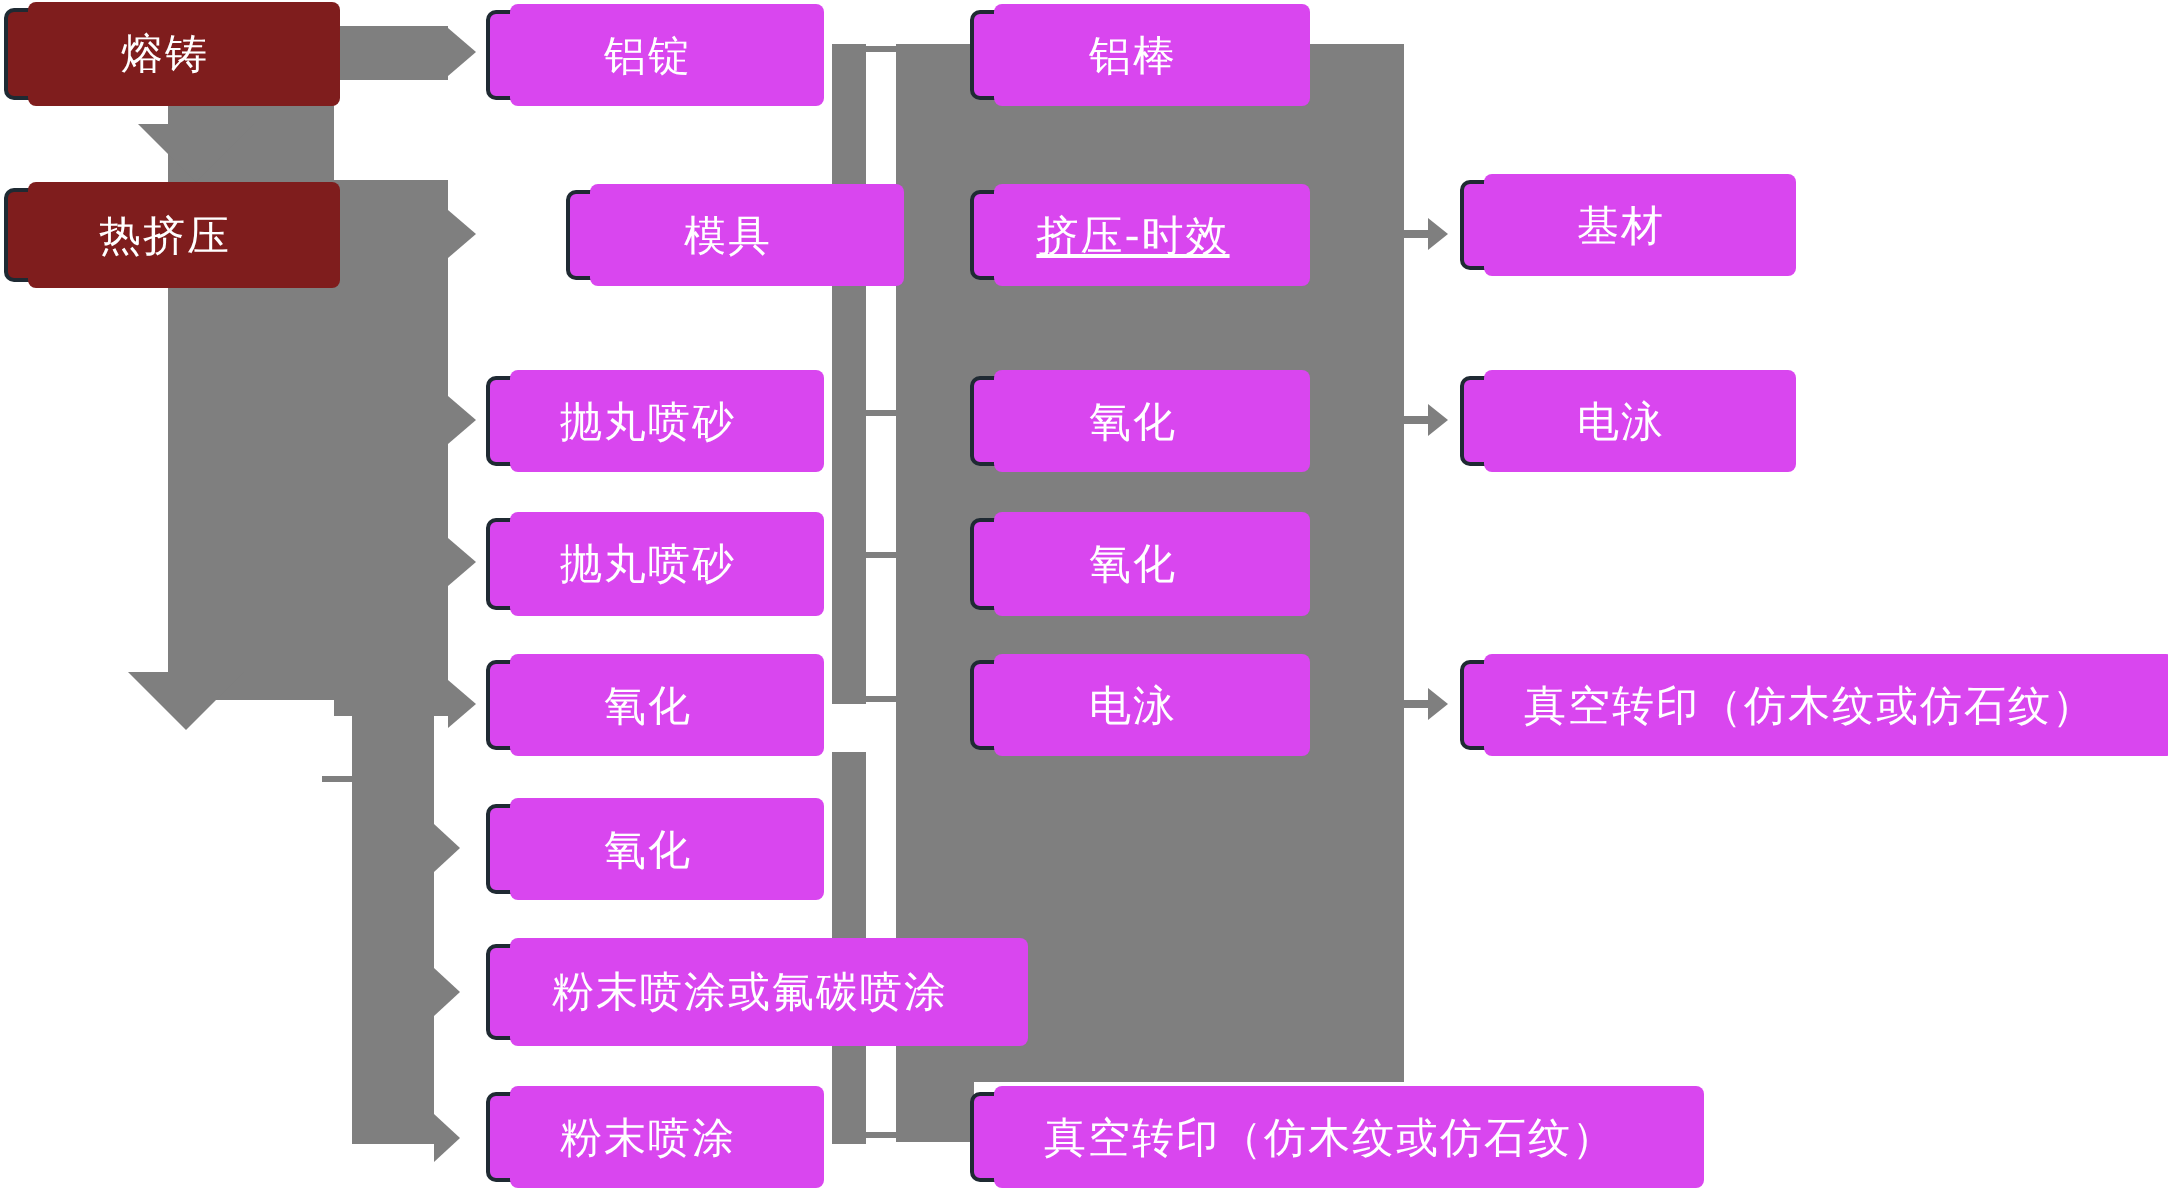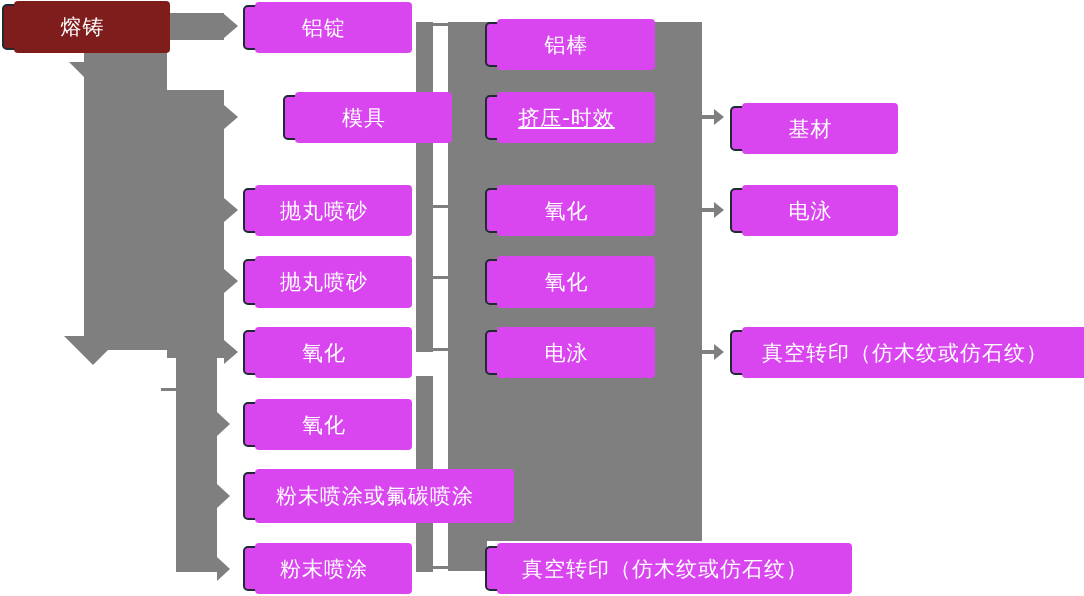--- a/index.html
+++ b/index.html
@@ -67,34 +67,35 @@
   <div class="tri down" style="left:64px; top:336px;"></div>
 
   <div class="c" style="left:702px; top:115px; width:13px; height:4px;"></div>
   <div class="tri right-sm" style="left:714px; top:109px;"></div>
   <div class="c" style="left:702px; top:208px; width:13px; height:4px;"></div>
   <div class="tri right-sm" style="left:714px; top:202px;"></div>
   <div class="c" style="left:702px; top:350px; width:13px; height:4px;"></div>
   <div class="tri right-sm" style="left:714px; top:344px;"></div>
 
   <div class="node dark" style="left:2px; top:4px;   width:161px; height:46px;">熔铸</div>
+  <div class="node dark" style="left:2px; top:94px;  width:161px; height:47px;">热挤压</div>
 
   <div class="node blue" style="left:243px; top:5px;   width:162px; height:45px;">铝锭</div>
   <div class="node blue" style="left:243px; top:95px;  width:162px; height:45px;margin-left:40px;">模具</div>
   <div class="node blue" style="left:243px; top:188px; width:162px; height:45px;">抛丸喷砂</div>
   <div class="node blue" style="left:243px; top:259px; width:162px; height:46px;">抛丸喷砂</div>
   <div class="node blue" style="left:243px; top:330px; width:162px; height:45px;">氧化</div>
   <div class="node blue" style="left:243px; top:402px; width:162px; height:45px;">氧化</div>
   <div class="node blue" style="left:243px; top:472px; width:264px; height:48px;">粉末喷涂或氟碳喷涂</div>
   <div class="node blue" style="left:243px; top:546px; width:162px; height:45px;">粉末喷涂</div>
 
-  <div class="node blue" style="left:485px; top:22px;   width:163px; height:45px;">铝棒</div>
+  <div class="node blue" style="left:485px; top:5px;   width:163px; height:45px;">铝棒</div>
   <div class="node blue" style="left:485px; top:95px;  width:163px; height:45px;text-decoration:underline;">挤压-时效</div>
   <div class="node blue" style="left:485px; top:188px; width:163px; height:45px;">氧化</div>
   <div class="node blue" style="left:485px; top:259px; width:163px; height:46px;">氧化</div>
   <div class="node blue" style="left:485px; top:330px; width:163px; height:45px;">电泳</div>
   <div class="node blue" style="left:485px; top:546px; width:360px; height:45px;">真空转印（仿木纹或仿石纹）</div>
 
-  <div class="node blue" style="left:730px; top:106px;  width:161px; height:45px;text-align:right;">基材</div>
+  <div class="node blue" style="left:730px; top:90px;  width:161px; height:45px;text-align:right;">基材</div>
   <div class="node blue" style="left:730px; top:188px; width:161px; height:45px;">电泳</div>
   <div class="node blue" style="left:730px; top:330px; width:350px; height:45px;">真空转印（仿木纹或仿石纹）</div>
 
 </div>
 
 </body></html>

